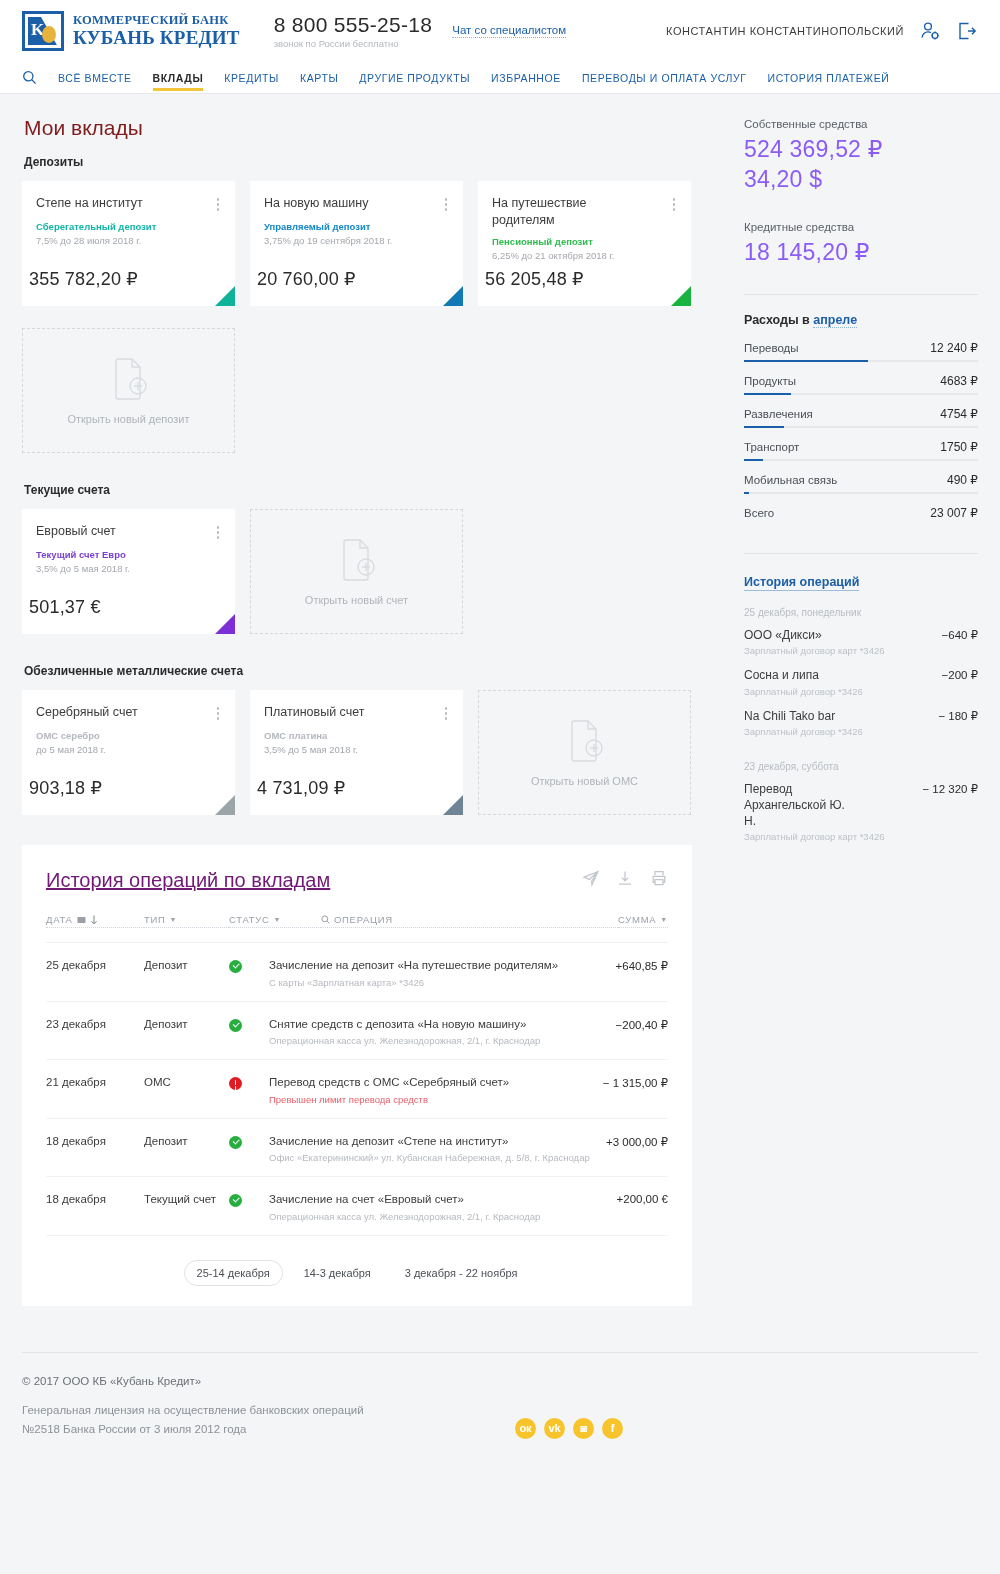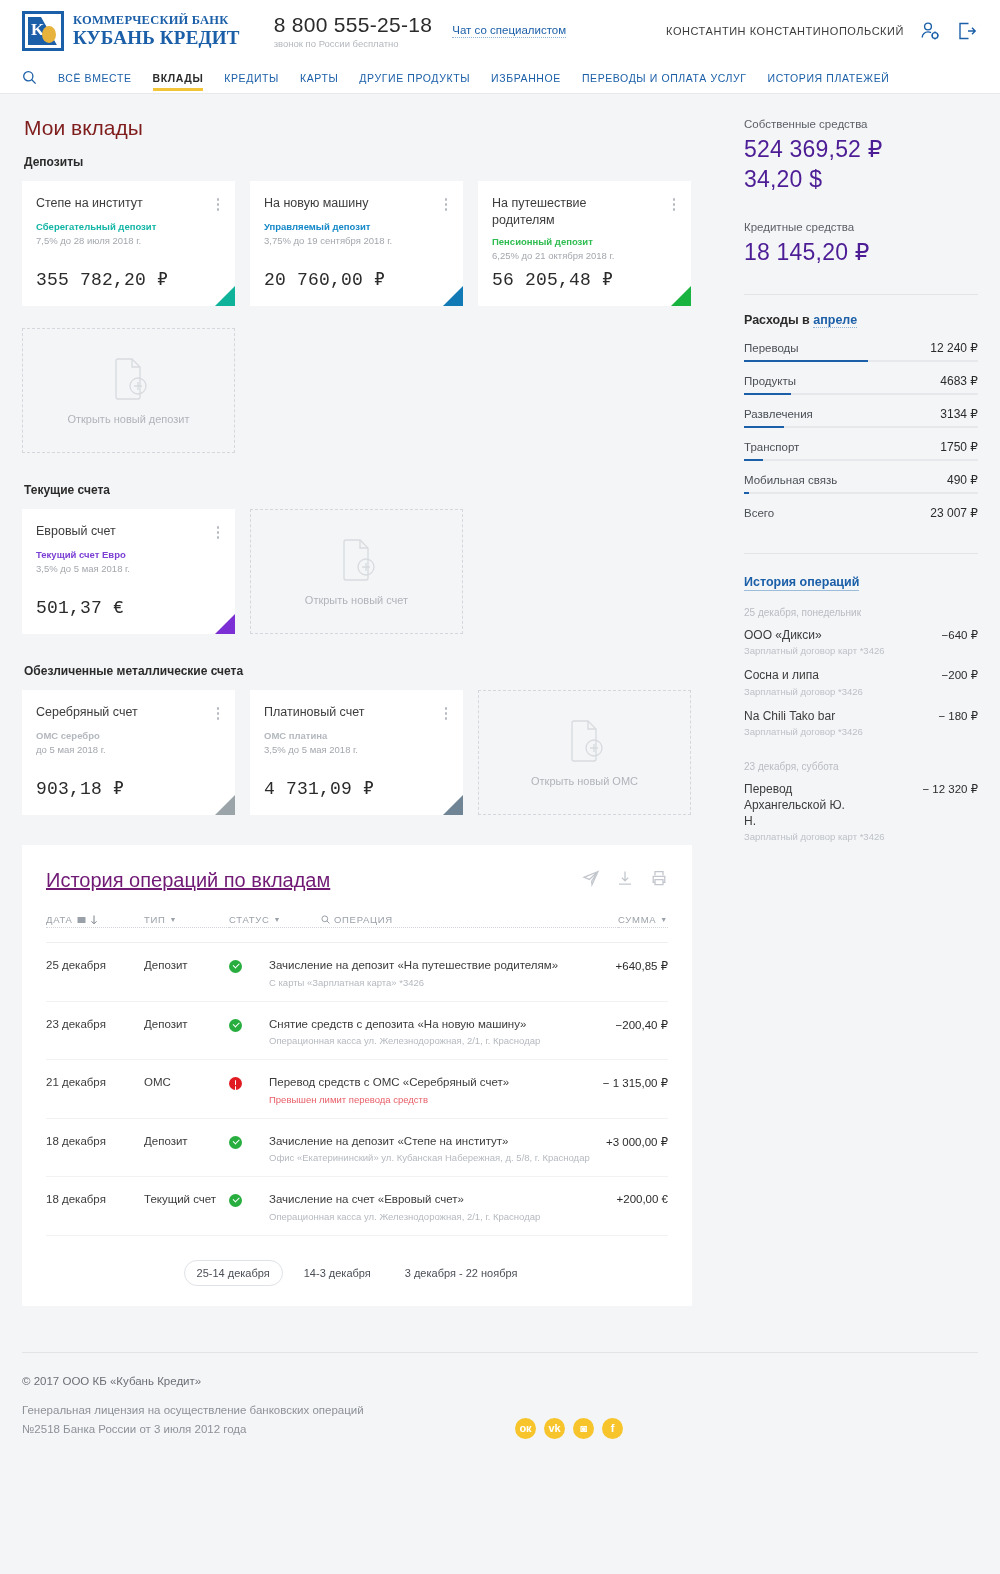--- a/index.html
+++ b/index.html
@@ -130,22 +130,22 @@
     overflow: hidden;
     cursor: pointer;
   }
   .acct-top { display: flex; justify-content: space-between; align-items: flex-start; }
   .acct-name { font-size: 12.5px; color: #3c3c3c; line-height: 1.35; max-width: 160px; }
   .kebab { display: flex; flex-direction: column; gap: 2.5px; padding: 3px 2px; cursor: pointer; }
   .kebab i { width: 2.5px; height: 2.5px; border-radius: 50%; background: #b7bbc1; display: block; }
   .acct-type { font-size: 9.5px; margin-top: 7px; font-weight: bold; }
   .acct-terms { font-size: 9.5px; color: #a3a7ad; margin-top: 3px; }
   .acct-balance {
-    position: absolute; left: 14px; bottom: 16px;
-    font-size: 18px; color: #2b2b2b; letter-spacing: .2px; font-family: Liberation Mono, monospace;
+    position: absolute; left: 7px; bottom: 16px;
+    font-size: 18px; color: #2b2b2b; letter-spacing: .2px;
   }
   .corner {
     position: absolute; right: 0; bottom: 0;
     width: 0; height: 0;
     border-left: 20px solid transparent;
     border-bottom: 20px solid #0fb39a;
   }
 
   .add-card {
     width: 213px; height: 125px;
@@ -154,21 +154,21 @@
     align-items: center; justify-content: center;
     gap: 9px;
     cursor: pointer;
     background: transparent;
   }
   .add-label { font-size: 11px; color: #b0b4ba; }
   .doc-ic { stroke: #d7dade; fill: none; stroke-width: 1.3; }
 
   
   .side-label { font-size: 11.5px; color: #5b5f66; margin-bottom: 5px; }
-  .side-amount { font-size: 23px; color: #4c1d95; line-height: 1.3; letter-spacing: .2px; }
+  .side-amount { font-size: 23px; color: #8b5cf6; line-height: 1.3; letter-spacing: .2px; }
   .side-gap { height: 26px; }
   .side-sep { height: 1px; background: #e2e4e8; margin: 26px 0 18px; }
 
   .spend-title { font-size: 12.5px; font-weight: bold; color: #2b2b2b; margin-bottom: 14px; }
   .spend-month { color: #1b5fa8; font-weight: bold; border-bottom: 1px dotted #8fb4d8; cursor: pointer; }
   .spend-row { margin-bottom: 12px; position: relative; }
   .spend-line { display: flex; justify-content: space-between; align-items: baseline; }
   .spend-cat { font-size: 11.5px; color: #4a4e55; }
   .spend-val { font-size: 12px; color: #2b2b2b; }
   .spend-track { height: 2px; background: #e6e8eb; margin-top: 5px; position: relative; }
@@ -587,21 +587,21 @@
             <span class="spend-cat">Продукты</span>
             <span class="spend-val">4683 ₽</span>
           </div>
           <div class="spend-track">
             <div class="spend-fill" style="width: 20%;"></div>
           </div>
         </div>
         <div class="spend-row">
           <div class="spend-line">
             <span class="spend-cat">Развлечения</span>
-            <span class="spend-val">3134 ₽</span>
+            <span class="spend-val">4754 ₽</span>
           </div>
           <div class="spend-track">
             <div class="spend-fill" style="width: 17%;"></div>
           </div>
         </div>
         <div class="spend-row">
           <div class="spend-line">
             <span class="spend-cat">Транспорт</span>
             <span class="spend-val">1750 ₽</span>
           </div>

